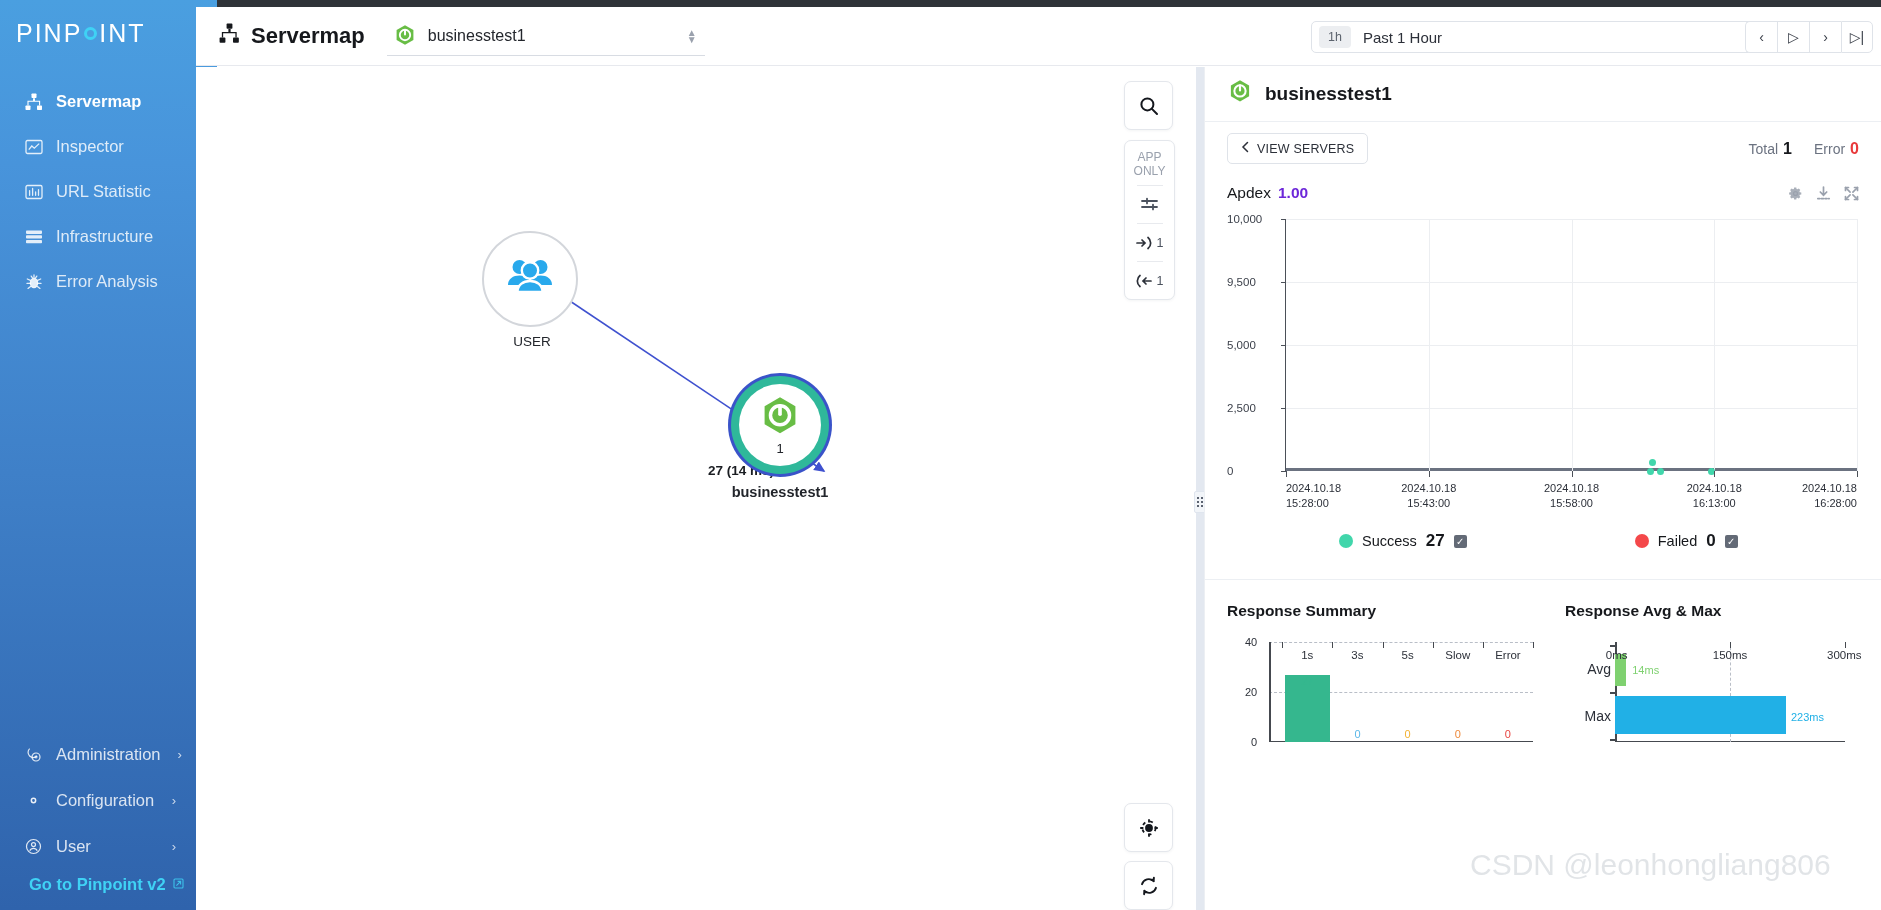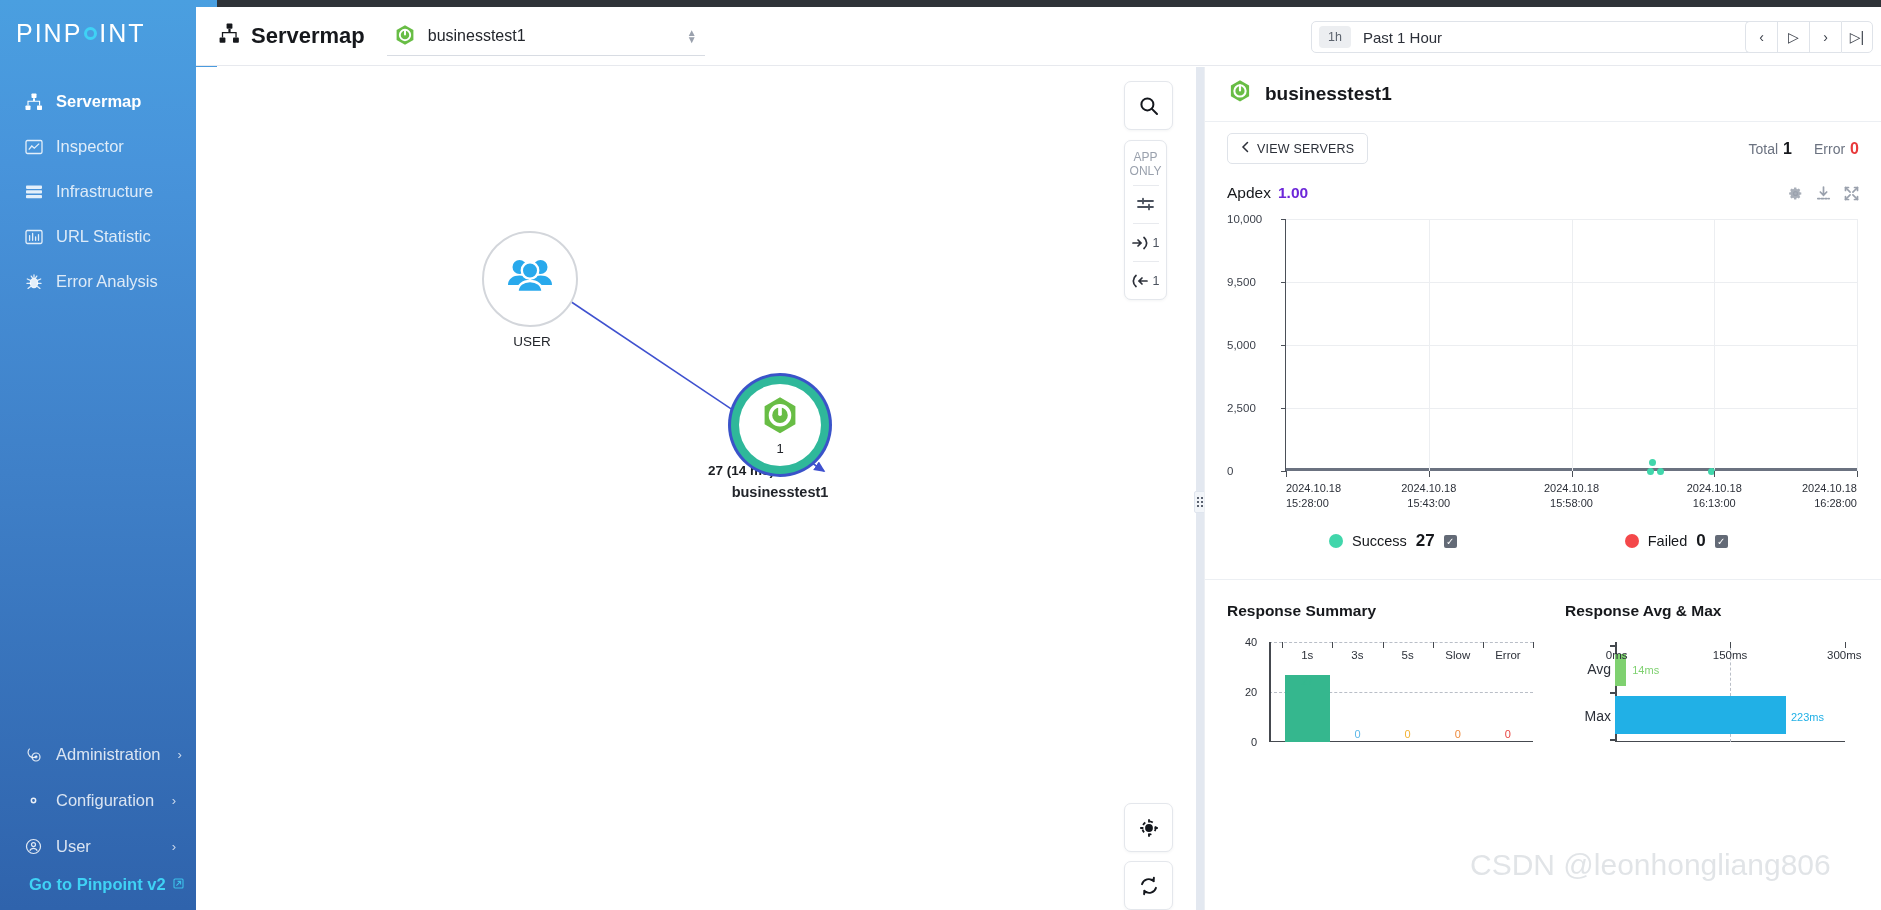--- a/index.html
+++ b/index.html
@@ -201,21 +201,21 @@
   .plot-vline { position: absolute; top: 0; bottom: 0; width: 1px; background: #eceef1; }
   .tickmark { position: absolute; left: -5px; width: 5px; height: 1px; background: #4b5058; }
   .dot { position: absolute; width: 7px; height: 7px; border-radius: 50%; background: #41d6ab; }
   .x-tick {
     position: absolute; font-size: 11px; color: #2c3039; text-align: center;
     transform: translateX(-50%); line-height: 15px; white-space: nowrap;
   }
   .x-tickmark { position: absolute; width: 1px; height: 6px; background: #4b5058; }
 
   .legend-row {
-    display: flex; align-items: center; height: 40px; padding: 0 12px; margin-top: 2px;
+    display: flex; align-items: center; height: 40px; padding: 0 22px; margin-top: 2px;
   }
   .legend-item { display: flex; align-items: center; gap: 9px; font-size: 14.5px; color: #16181c; cursor: pointer; }
   .legend-dot { width: 14px; height: 14px; border-radius: 50%; }
   .legend-num { font-size: 17px; font-weight: bold; }
   .legend-chk {
     width: 13px; height: 13px; background: #636a76; border-radius: 2px;
     display: flex; align-items: center; justify-content: center;
     color: #fff; font-size: 10px; line-height: 13px;
   }
 
@@ -285,36 +285,36 @@
         <span class="nav-icon">
           <svg width="18" height="18" viewBox="0 0 18 18" fill="none" stroke="rgba(255,255,255,.85)" stroke-width="1.3">
               <rect x="1" y="2.5" width="16" height="13" rx="1.4"></rect>
               <path d="M3.8 11.6l3-3.6 2.5 2.2 4.9-4.6"></path>
             </svg>
         </span>
         <span>Inspector</span>
       </div>
       <div class="nav-item">
         <span class="nav-icon">
+          <svg width="18" height="18" viewBox="0 0 18 18" fill="none" stroke="rgba(255,255,255,.85)" stroke-width="1.3">
+              <rect x="1" y="2.5" width="16" height="13" rx="1.4"></rect>
+              <path d="M4.6 12.3V7.6M7.6 12.3V5.4M10.6 12.3V9M13.5 12.3V6.6" stroke-linecap="round"></path>
+            </svg>
+        </span>
+        <span>URL Statistic</span>
+      </div>
+      <div class="nav-item">
+        <span class="nav-icon">
           <svg width="18" height="18" viewBox="0 0 18 18" fill="rgba(255,255,255,.85)">
               <rect x="1" y="2.6" width="16" height="3.3" rx="0.8"></rect>
               <rect x="1" y="7.3" width="16" height="3.3" rx="0.8"></rect>
               <rect x="1" y="12" width="16" height="3.3" rx="0.8"></rect>
             </svg>
         </span>
         <span>Infrastructure</span>
-      </div>
-      <div class="nav-item">
-        <span class="nav-icon">
-          <svg width="18" height="18" viewBox="0 0 18 18" fill="none" stroke="rgba(255,255,255,.85)" stroke-width="1.3">
-              <rect x="1" y="2.5" width="16" height="13" rx="1.4"></rect>
-              <path d="M4.6 12.3V7.6M7.6 12.3V5.4M10.6 12.3V9M13.5 12.3V6.6" stroke-linecap="round"></path>
-            </svg>
-        </span>
-        <span>URL Statistic</span>
       </div>
       <div class="nav-item">
         <span class="nav-icon">
           <svg width="18" height="18" viewBox="0 0 18 18" fill="none" stroke="rgba(255,255,255,.85)" stroke-width="1.3" stroke-linecap="round">
               <ellipse cx="9" cy="10" rx="3.6" ry="4.6" fill="rgba(255,255,255,.85)"></ellipse>
               <path d="M9 1.8v2.6M6.2 3.1l1.4 2M11.8 3.1l-1.4 2M5.4 7.3L2.3 6M12.6 7.3L15.7 6M5.4 10.4H2M12.6 10.4H16M5.6 13.4l-2.6 2M12.4 13.4l2.6 2"></path>
             </svg>
         </span>
         <span>Error Analysis</span>
       </div>
@@ -453,21 +453,21 @@
 
     <div class="map-tool" style="left:928px;top:14px;">
       <div class="tool-sq">
         <svg width="20" height="20" viewBox="0 0 20 20" fill="none" stroke="#14171d" stroke-width="2">
             <circle cx="8.4" cy="8.4" r="6"></circle>
             <path d="M12.9 12.9L18 18" stroke-linecap="round"></path>
           </svg>
       </div>
     </div>
 
-    <div class="map-tool" style="left:928px;top:73px;width:43px">
+    <div class="map-tool" style="left:928px;top:73px;width:51px">
       <div class="app-only-txt">
         <span>APP</span><br><span>ONLY</span>
       </div>
       <div class="tool-divider"></div>
       <div class="tool-row">
         <svg width="19" height="19" viewBox="0 0 19 19" fill="none" stroke="#4b525e" stroke-width="1.8" stroke-linecap="round">
             <path d="M2 6h15M2 12h15M7 3.6v4.8M13 9.6v4.8"></path>
           </svg>
       </div>
       <div class="tool-divider"></div>

